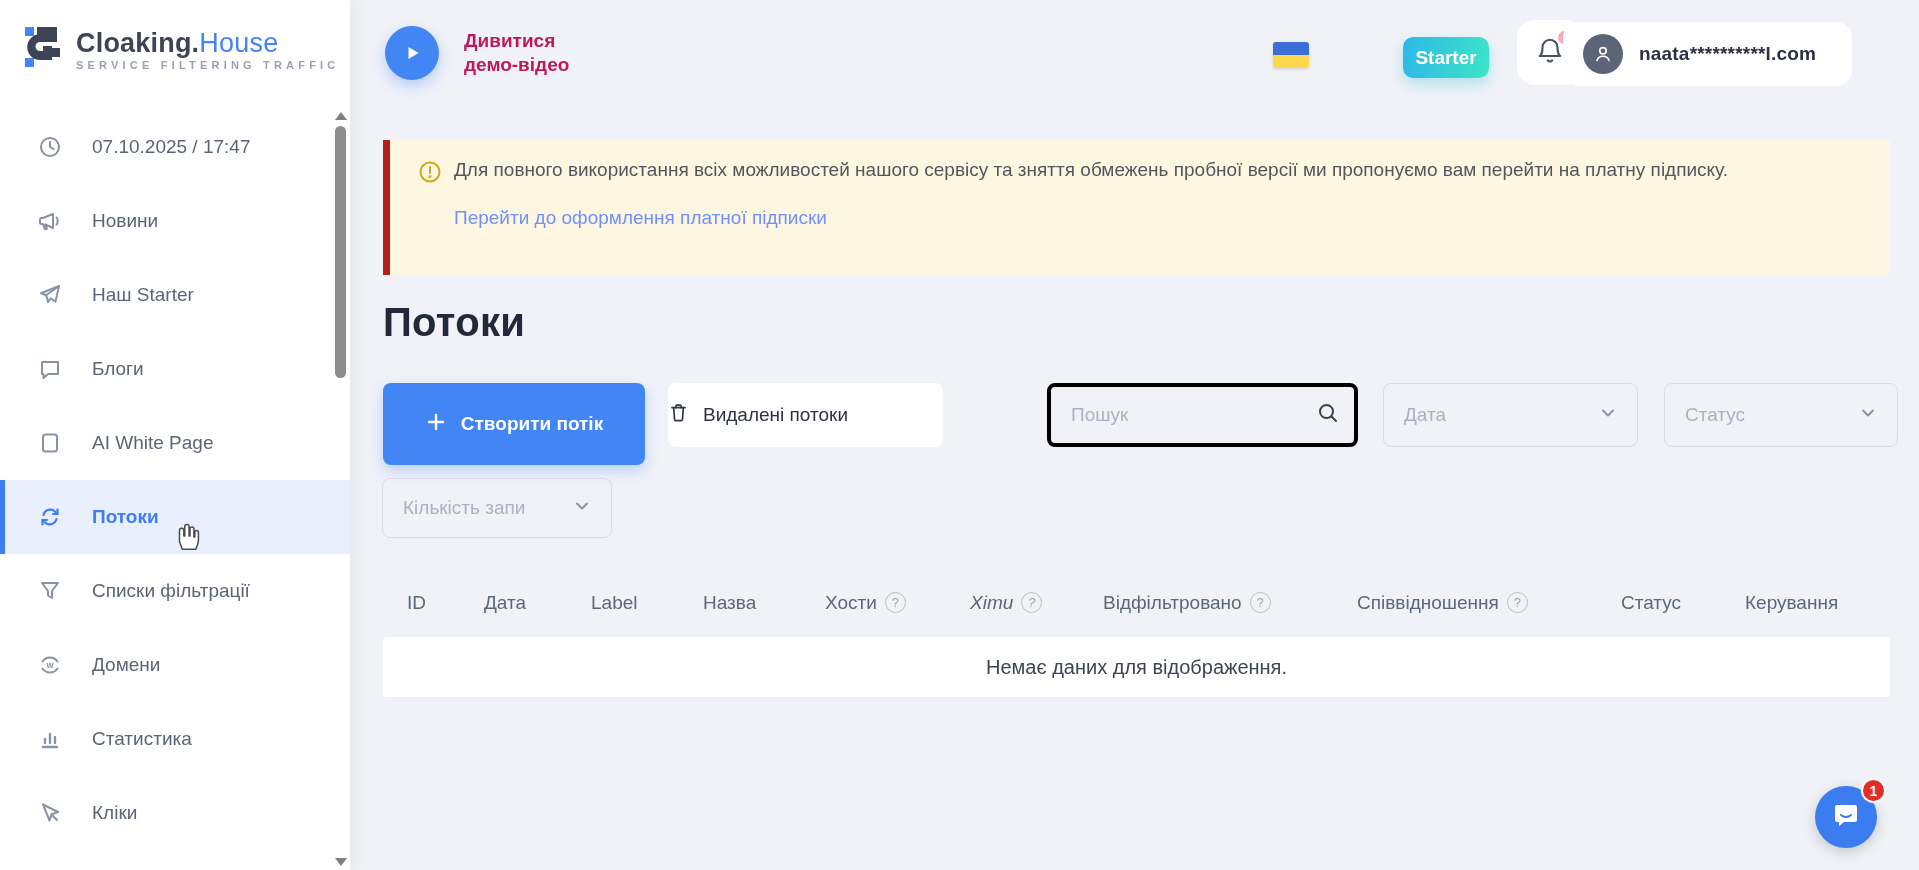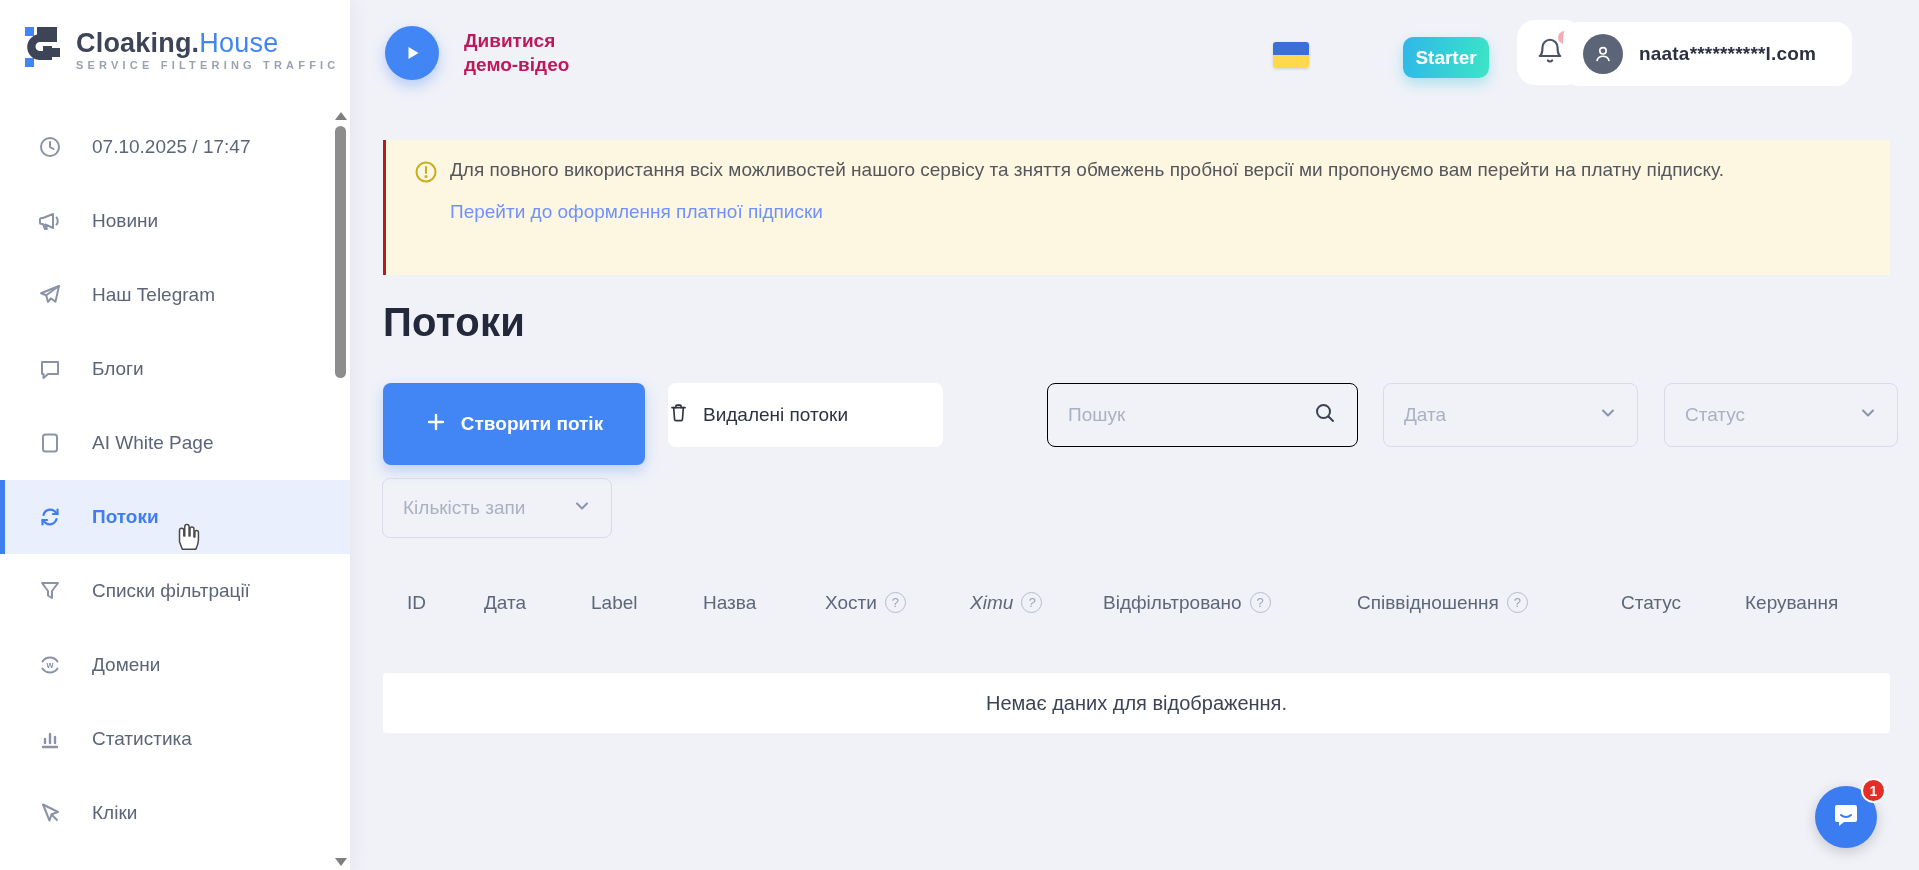--- a/index.html
+++ b/index.html
@@ -54,56 +54,56 @@
   .bell-wrap { position:relative; }
   .bell-dot { position:absolute; right:-6px; top:-5px; width:13px; height:13px; border-radius:50%; background:#f9a9b4; }
 
   .user-pill { position:absolute; left:1213px; top:22px; width:289px; height:64px; background:#ffffff; border-radius:16px;
                display:flex; align-items:center; padding:0 20px; gap:16px; cursor:pointer; }
   .avatar { width:40px; height:40px; border-radius:50%; background:#5c6478; display:flex; align-items:center; justify-content:center; }
   .user-email { font-size:19px; font-weight:700; color:#2c3040; letter-spacing:.2px; }
 
   
   .banner { position:absolute; left:33px; top:140px; width:1507px; height:135px; background:#fdf7e1;
-            border-left:3px solid #b91c1c; padding:17px 110px 0 64px; }
+            border-left:7px solid #b91c1c; padding:17px 110px 0 64px; }
   .banner-icon { position:absolute; left:28px; top:20px; }
   .banner-text { font-size:19px; color:#54565e; line-height:1.42; max-width:1370px; }
-  .banner-link { display:inline-block; margin-top:17px; font-size:19px; color:#7191fa; text-decoration:none; cursor:pointer; }
+  .banner-link { display:inline-block; margin-top:23px; font-size:19px; color:#7191fa; text-decoration:none; cursor:pointer; }
 
   
   .page-title { position:absolute; left:33px; top:300px; font-size:40px; font-weight:800; color:#23293a; letter-spacing:.3px; }
 
   
   .btn-create { position:absolute; left:33px; top:383px; width:262px; height:82px; background:#4285f4; border:none; border-radius:8px;
                 color:#fff; font-size:19px; font-weight:600; font-family:inherit; display:flex; align-items:center; justify-content:center; gap:14px;
                 cursor:pointer; box-shadow:0 6px 14px rgba(66,133,244,.3); }
   .btn-deleted { position:absolute; left:318px; top:383px; width:275px; height:64px; background:#ffffff; border:none; border-radius:8px;
                  color:#2d3342; font-size:19px; font-weight:500; font-family:inherit; display:flex; align-items:center; justify-content:flex-start; gap:14px; cursor:pointer; }
-  .search-box { position:absolute; left:697px; top:383px; width:311px; height:64px; border:1px solid #000000; border-radius:8px;
+  .search-box { position:absolute; left:697px; top:383px; width:311px; height:64px; border:4px solid #000000; border-radius:8px;
                 display:flex; align-items:center; padding:0 20px; background:transparent; }
   .search-box input { flex:1; border:none; outline:none; background:transparent; font-size:19px; font-family:inherit; color:#3a4050; }
   .search-box input::placeholder { color:#aab1c2; }
   .select { position:absolute; top:383px; height:64px; border:1px solid #d9dce8; border-radius:8px;
             display:flex; align-items:center; justify-content:space-between; padding:0 20px; font-size:19px; color:#aab1c2; cursor:pointer; }
   .select.date { left:1033px; width:255px; }
   .select.status { left:1314px; width:234px; }
   .select.per-page { position:absolute; left:32px; top:478px; width:230px; height:60px; }
   .select .sel-label { white-space:nowrap; overflow:hidden; }
 
   
   .thead { position:absolute; left:33px; top:575px; width:1507px; height:55px; display:flex; align-items:center; padding-left:24px; }
   .th { display:flex; align-items:center; gap:8px; font-size:19px; color:#5d6779; }
   .th:nth-child(1){ width:77px; } .th:nth-child(2){ width:107px; } .th:nth-child(3){ width:112px; }
   .th:nth-child(4){ width:122px; } .th:nth-child(5){ width:145px; } .th:nth-child(6){ width:133px;font-style:italic; }
   .th:nth-child(7){ width:254px; } .th:nth-child(8){ width:264px; } .th:nth-child(9){ width:124px; }
   .th:nth-child(10){ width:138px; }
   .help { width:21px; height:21px; border:1.5px solid #b6bcca; border-radius:50%; color:#9aa2b4; font-size:13px;
           display:inline-flex; align-items:center; justify-content:center; cursor:pointer; flex:0 0 21px; }
   .empty-row { position:absolute; left:33px; top:637px; width:1507px; height:60px; background:#ffffff; border-radius:4px;
-               display:flex; align-items:center; justify-content:center; font-size:20px; color:#3d4456;margin-top:36px; }
+               display:flex; align-items:center; justify-content:center; font-size:20px; color:#3d4456; }
 
   
   .chat-fab { position:absolute; left:1815px; top:786px; width:62px; height:62px; border-radius:50%; background:#3b7cf0;
               display:flex; align-items:center; justify-content:center; cursor:pointer; box-shadow:0 4px 14px rgba(0,0,0,.18); z-index:6; }
   .chat-badge { position:absolute; left:1861px; top:778px; width:25px; height:25px; border-radius:50%; background:#e52d27;
                 border:2.5px solid #ffffff; color:#fff; font-size:14px; font-weight:700; display:flex; align-items:center; justify-content:center; z-index:7; }
 </style>
 </head>
 <body>
 
@@ -148,21 +148,21 @@
         <span>Новини</span>
       </div>
 
       <div class="menu-item">
         <span class="mi-icon">
           <svg width="24" height="24" viewBox="0 0 24 24" fill="none" stroke="currentColor" stroke-width="2" stroke-linejoin="round">
               <path d="M21 3L3 10.2l5.2 2.1L10 19l2.8-3.6 4.7 3.2L21 3z"></path>
               <path d="M8.2 12.3L21 3" stroke-linecap="round"></path>
             </svg>
         </span>
-        <span>Наш Telegram</span>
+        <span>Наш Starter</span>
       </div>
 
       <div class="menu-item">
         <span class="mi-icon">
           <svg width="24" height="24" viewBox="0 0 24 24" fill="none" stroke="currentColor" stroke-width="2" stroke-linejoin="round">
               <path d="M4 5h16v12H10l-4.5 4V17H4V5z" rx="2"></path>
             </svg>
         </span>
         <span>Блоги</span>
       </div>

